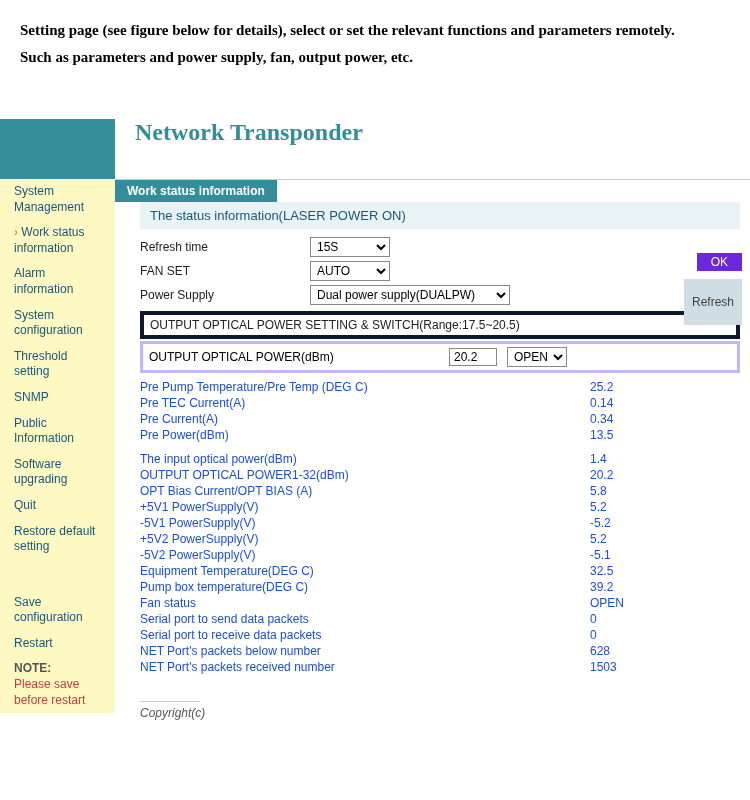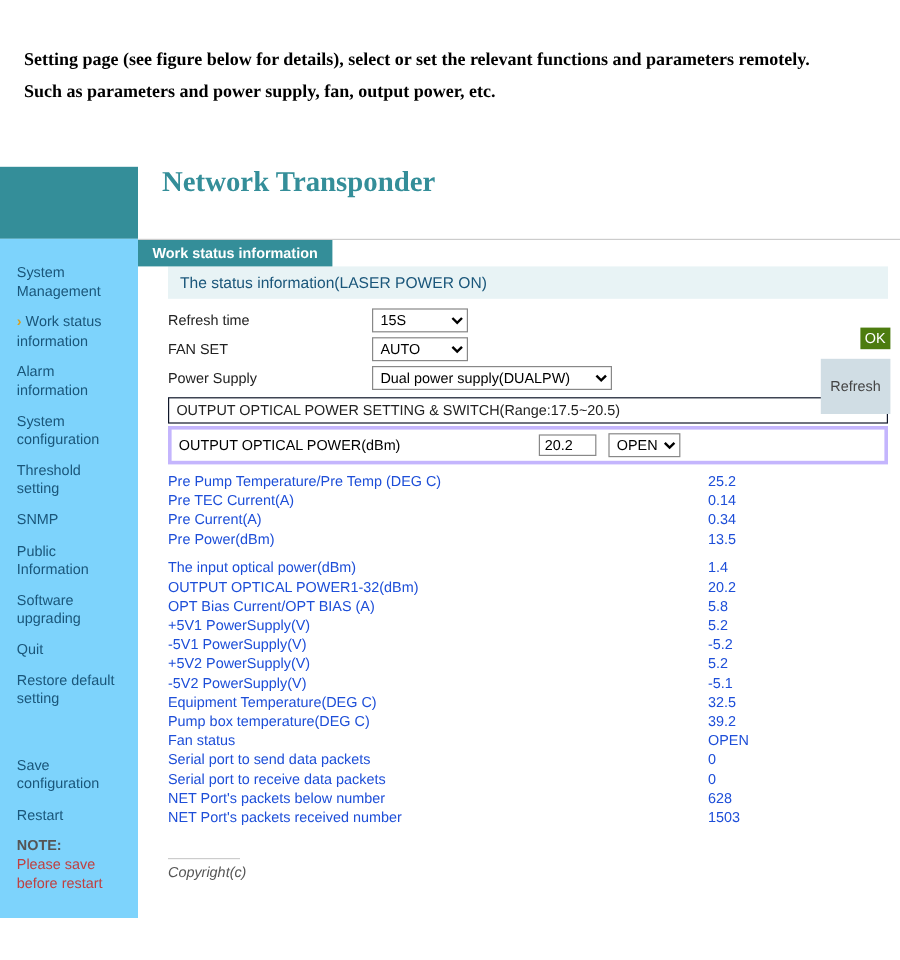--- a/index.html
+++ b/index.html
@@ -4,21 +4,21 @@
   <style>
     * { box-sizing: border-box; margin: 0; padding: 0; }
     body { font-family: Arial, sans-serif; font-size: 12px; background: #fff; }
     
     .intro-text { padding: 20px 20px 10px 20px; }
     .intro-text p { font-family: Georgia, serif; font-size: 15px; font-weight: bold; margin-bottom: 6px; line-height: 1.4; }
     
     .app-container { display: flex; margin-top: 35px; }
     
     .sidebar-header { width: 115px; height: 60px; background: #348e99; }
-    .sidebar { width: 115px; background: #7dd3fc; padding: 16px 0; min-height: 500px; }
+    .sidebar { width: 115px; background: #fef9c3; padding: 0 0; min-height: 500px; }
     .sidebar-item { padding: 5px 14px; color: #1a567a; font-size: 12px; cursor: pointer; line-height: 1.3; }
     .sidebar-item.active { color: #1a567a; }
     .sidebar-item.active::before { content: "› "; color: #d9a020; font-weight: bold; }
     .sidebar-spacer { height: 30px; }
     .sidebar-note { padding: 5px 14px; font-size: 12px; line-height: 1.3; }
     .sidebar-note-label { color: #555; font-weight: bold; }
     .sidebar-note-text { color: #c04040; }
     
     .main { flex: 1; }
     .main-header { height: 60px; background: #fff; display: flex; align-items: flex-start; padding-left: 20px; }
@@ -28,38 +28,38 @@
     .tab { display: inline-block; background: #348e99; color: #fff; padding: 4px 12px; font-size: 12px; font-weight: bold; }
     
     .content { padding: 0 10px 20px 25px; }
     .status-title { background: #e8f3f5; color: #1a567a; padding: 6px 10px; font-size: 13px; margin-bottom: 8px; }
     
     .form-row { display: flex; align-items: center; margin-bottom: 4px; }
     .form-label { width: 170px; font-size: 12px; color: #222; }
     select { font-size: 12px; padding: 1px 2px; border: 1px solid #888; background: #fff; }
     input[type="text"] { font-size: 12px; padding: 1px 4px; border: 1px solid #888; width: 48px; }
     
-    .section-header { border: 1px solid #0f172a; padding: 3px 6px; font-size: 12px; color: #222; margin-top: 6px; margin-bottom: 2px; background: #fff; }
+    .section-header { border: 4px solid #0f172a; padding: 3px 6px; font-size: 12px; color: #222; margin-top: 6px; margin-bottom: 2px; background: #fff; }
     .output-power-row { border: 3px solid #c4b5fd; padding: 3px 6px; display: flex; align-items: center; gap: 10px; }
     .output-power-row .label { flex: 0 0 290px; font-size: 12px; }
     
     .data-table { width: 100%; margin-top: 6px; }
     .data-row { display: flex; padding: 1px 0; font-size: 12px; color: #1d4ed8; }
     .data-label { flex: 0 0 450px; }
     .data-value { flex: 0 0 60px; text-align: left; }
     .data-spacer { height: 8px; }
     
     .footer { margin-top: 20px; padding-top: 6px; font-size: 12px; color: #555; font-style: italic; }
     .footer-line { border-top: 1px solid #ccc; width: 60px; margin-bottom: 4px; }
     
     .action-buttons { position: absolute; right: 8px; top: 253px; display: flex; flex-direction: column; gap: 8px; align-items: flex-end; }
-    .btn-ok { background: #4d7c0f; color: #fff; border: none; padding: 2px 4px; font-size: 12px; cursor: pointer; }
+    .btn-ok { background: #6d28d9; color: #fff; border: none; padding: 2px 14px; font-size: 12px; cursor: pointer; }
     .btn-refresh { background: #d0dde4; color: #444; border: none; padding: 16px 8px; font-size: 12px; cursor: pointer; }
     
-    .page-wrap { position: relative; width: 750px; margin-top: 20px; }
+    .page-wrap { position: relative; width: 750px; }
   </style>
 </head>
 <body>
 
 <div class="page-wrap">
 
 <div class="intro-text">
   <p>Setting page (see figure below for details), select or set the relevant functions and parameters remotely.</p>
   <p>Such as parameters and power supply, fan, output power, etc.</p>
 </div>

